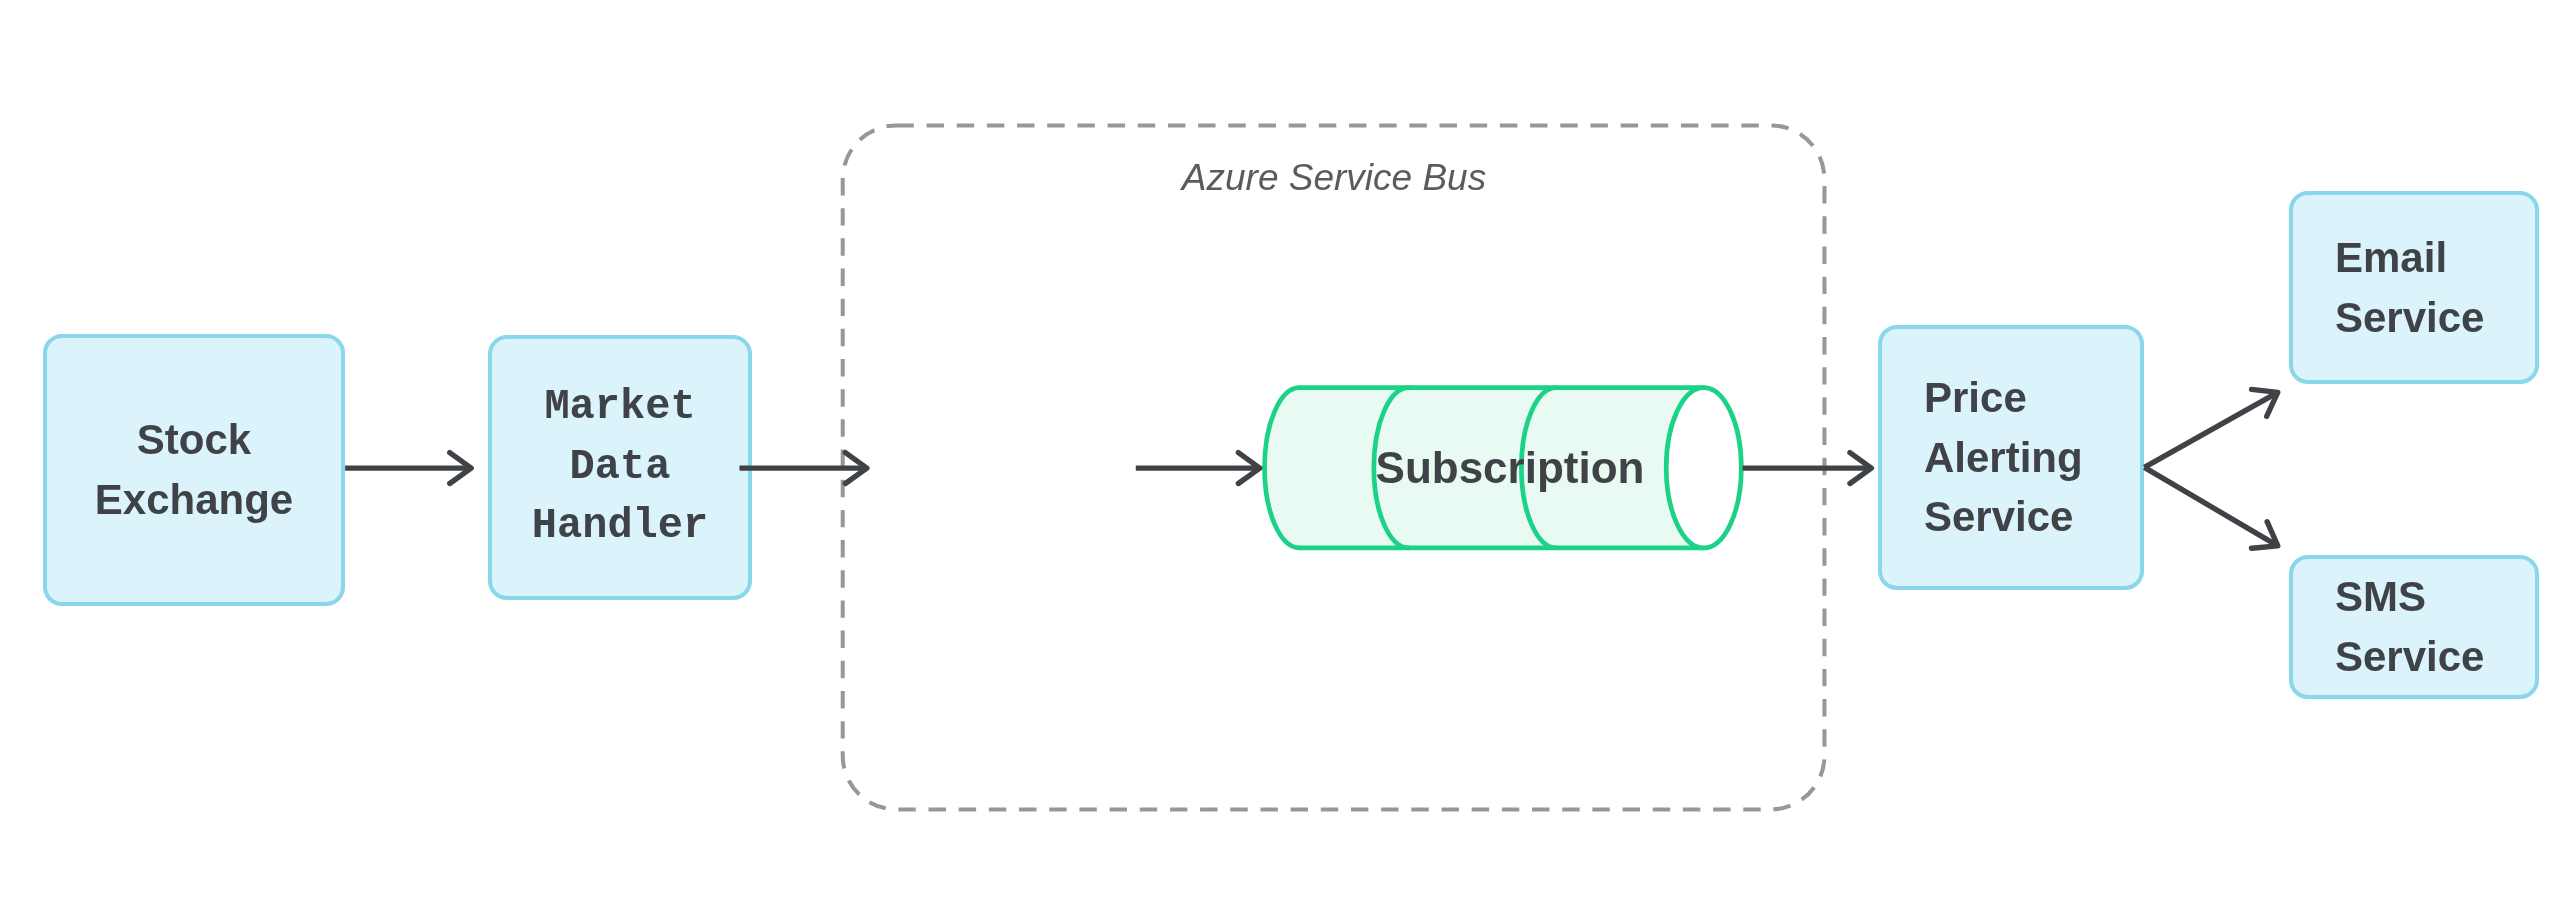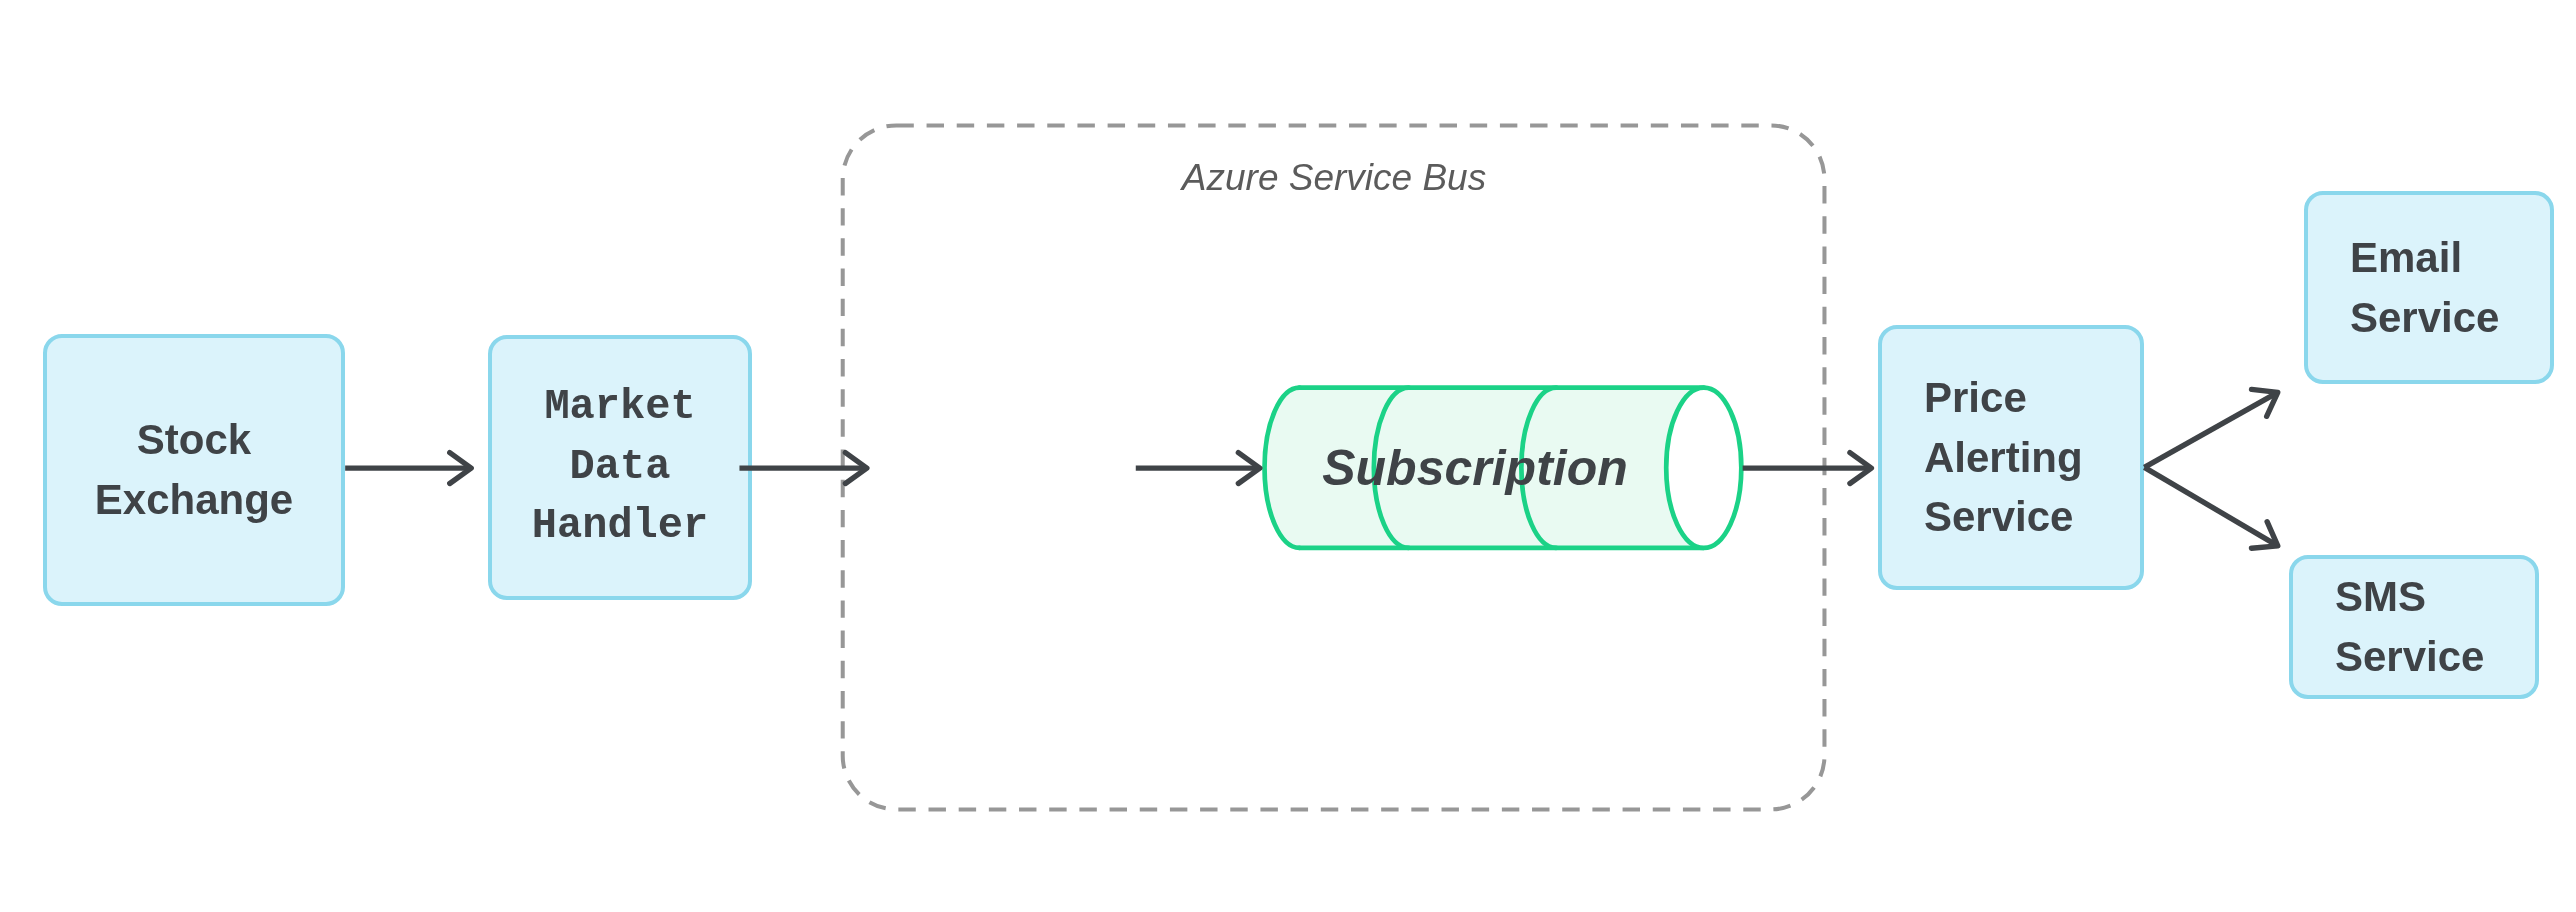--- a/index.html
+++ b/index.html
@@ -33,41 +33,40 @@
     font-weight:bold;
     font-size:42px;
     line-height:1.42;
   }
   .node.center{justify-content:center;text-align:center;}
   .node.left{justify-content:flex-start;text-align:left;padding-left:42px;}
   #node-stock{left:43px;top:334px;width:302px;height:272px;}
   #node-market{left:488px;top:335px;width:264px;height:265px;font-family:Liberation Mono, monospace;}
   #node-topic{left:871px;top:334px;width:265px;height:266px;}
   #node-alert{left:1878px;top:325px;width:266px;height:265px;}
-  #node-email{left:2289px;top:191px;width:250px;height:193px;margin-left:15px;}
+  #node-email{left:2289px;top:191px;width:250px;height:193px;}
   #node-sms{left:2289px;top:555px;width:250px;height:144px;}
   #svg-layer{position:absolute;left:0;top:0;width:2576px;height:912px;}
   .container-label{
     position:absolute;
     left:843px;top:157px;width:982px;
     text-align:center;
     font-size:37px;
     font-weight:400;
     color:var(--container-label);
     font-style:italic;
   }
   .queue-label{
     position:absolute;
-    left:1284px;top:376px;width:382px;height:184px;
+    left:1319px;top:376px;width:382px;height:184px;
     display:flex;align-items:center;justify-content:center;
     color:var(--text);
     font-weight:bold;
-    font-size:50px;
+    font-size:44px;
     white-space:nowrap;
-    font-style:italic;
   }
 </style>
 </head>
 <body>
 
 <div class="canvas">
 
   <div class="node center" id="node-stock">
     <span>Stock Exchange</span>
   </div>

